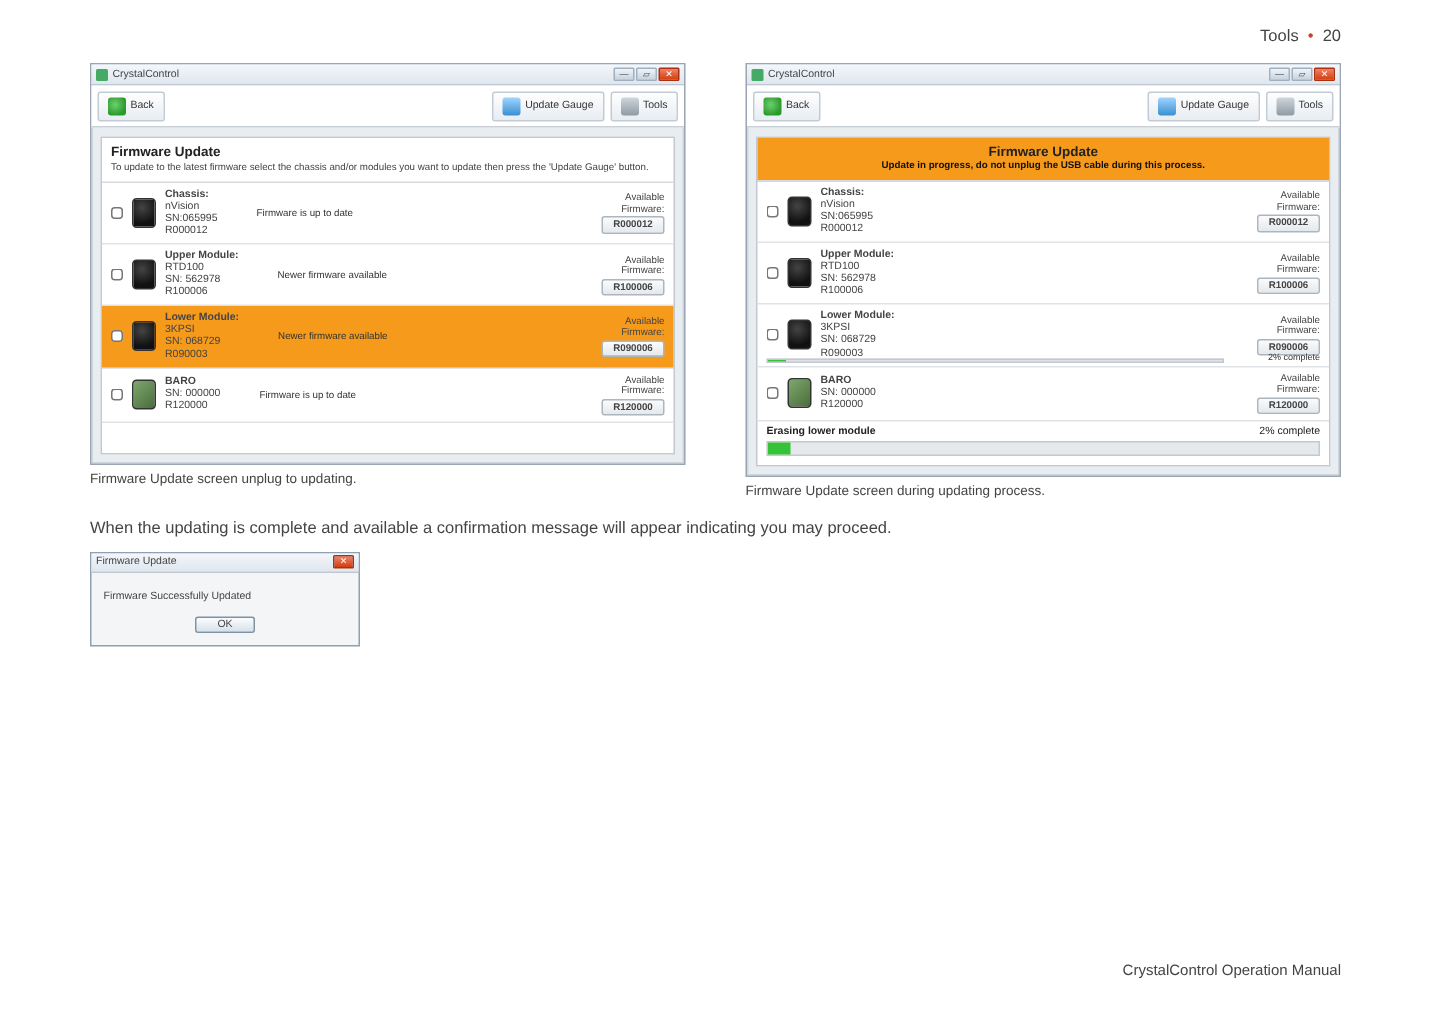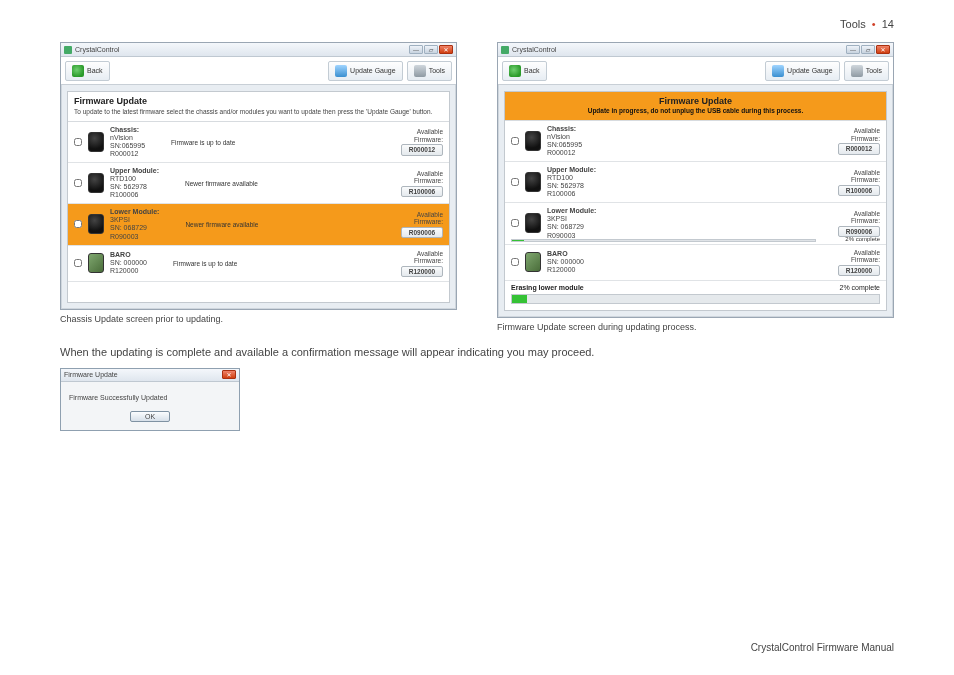--- a/index.html
+++ b/index.html
@@ -161,21 +161,21 @@
     bottom: 22px; right: 60px;
     font-size: 10px; color: #444;
   }
 </style>
 </head>
 <body>
 
 <div class="header-line">
   <span>Tools</span>
   <span class="bullet">•</span>
-  <span>14</span>
+  <span>20</span>
 </div>
 
 <div class="two-col">
 
   <div class="col">
     <div class="app-win">
       <div class="titlebar">
         <div class="titlebar-left">
           <span class="ti-icon"></span>
           <span>CrystalControl</span>
@@ -275,21 +275,21 @@
       <div>Available</div>
       <div>Firmware:</div>
       <div class="fw-pill">R120000</div>
     </div>
 
   </div>
           </div>
         <div style="height:20px"></div>
       </div>
     </div>
-    <div class="caption">Chassis Update screen prior to updating.</div>
+    <div class="caption">Firmware Update screen unplug to updating.</div>
   </div>
 
   <div class="col">
     <div class="app-win">
       <div class="titlebar">
         <div class="titlebar-left">
           <span class="ti-icon"></span>
           <span>CrystalControl</span>
         </div>
         <div class="win-ctrl">
@@ -415,13 +415,13 @@
     <span class="win-btn close">✕</span>
   </div>
   <div class="dlg-body">
     <div>Firmware Successfully Updated</div>
     <div class="dlg-btn-row">
       <span class="dlg-btn">OK</span>
     </div>
   </div>
 </div>
 
-<div class="foot-right">CrystalControl Firmware Manual</div>
+<div class="foot-right">CrystalControl Operation Manual</div>
 
 </body></html>

